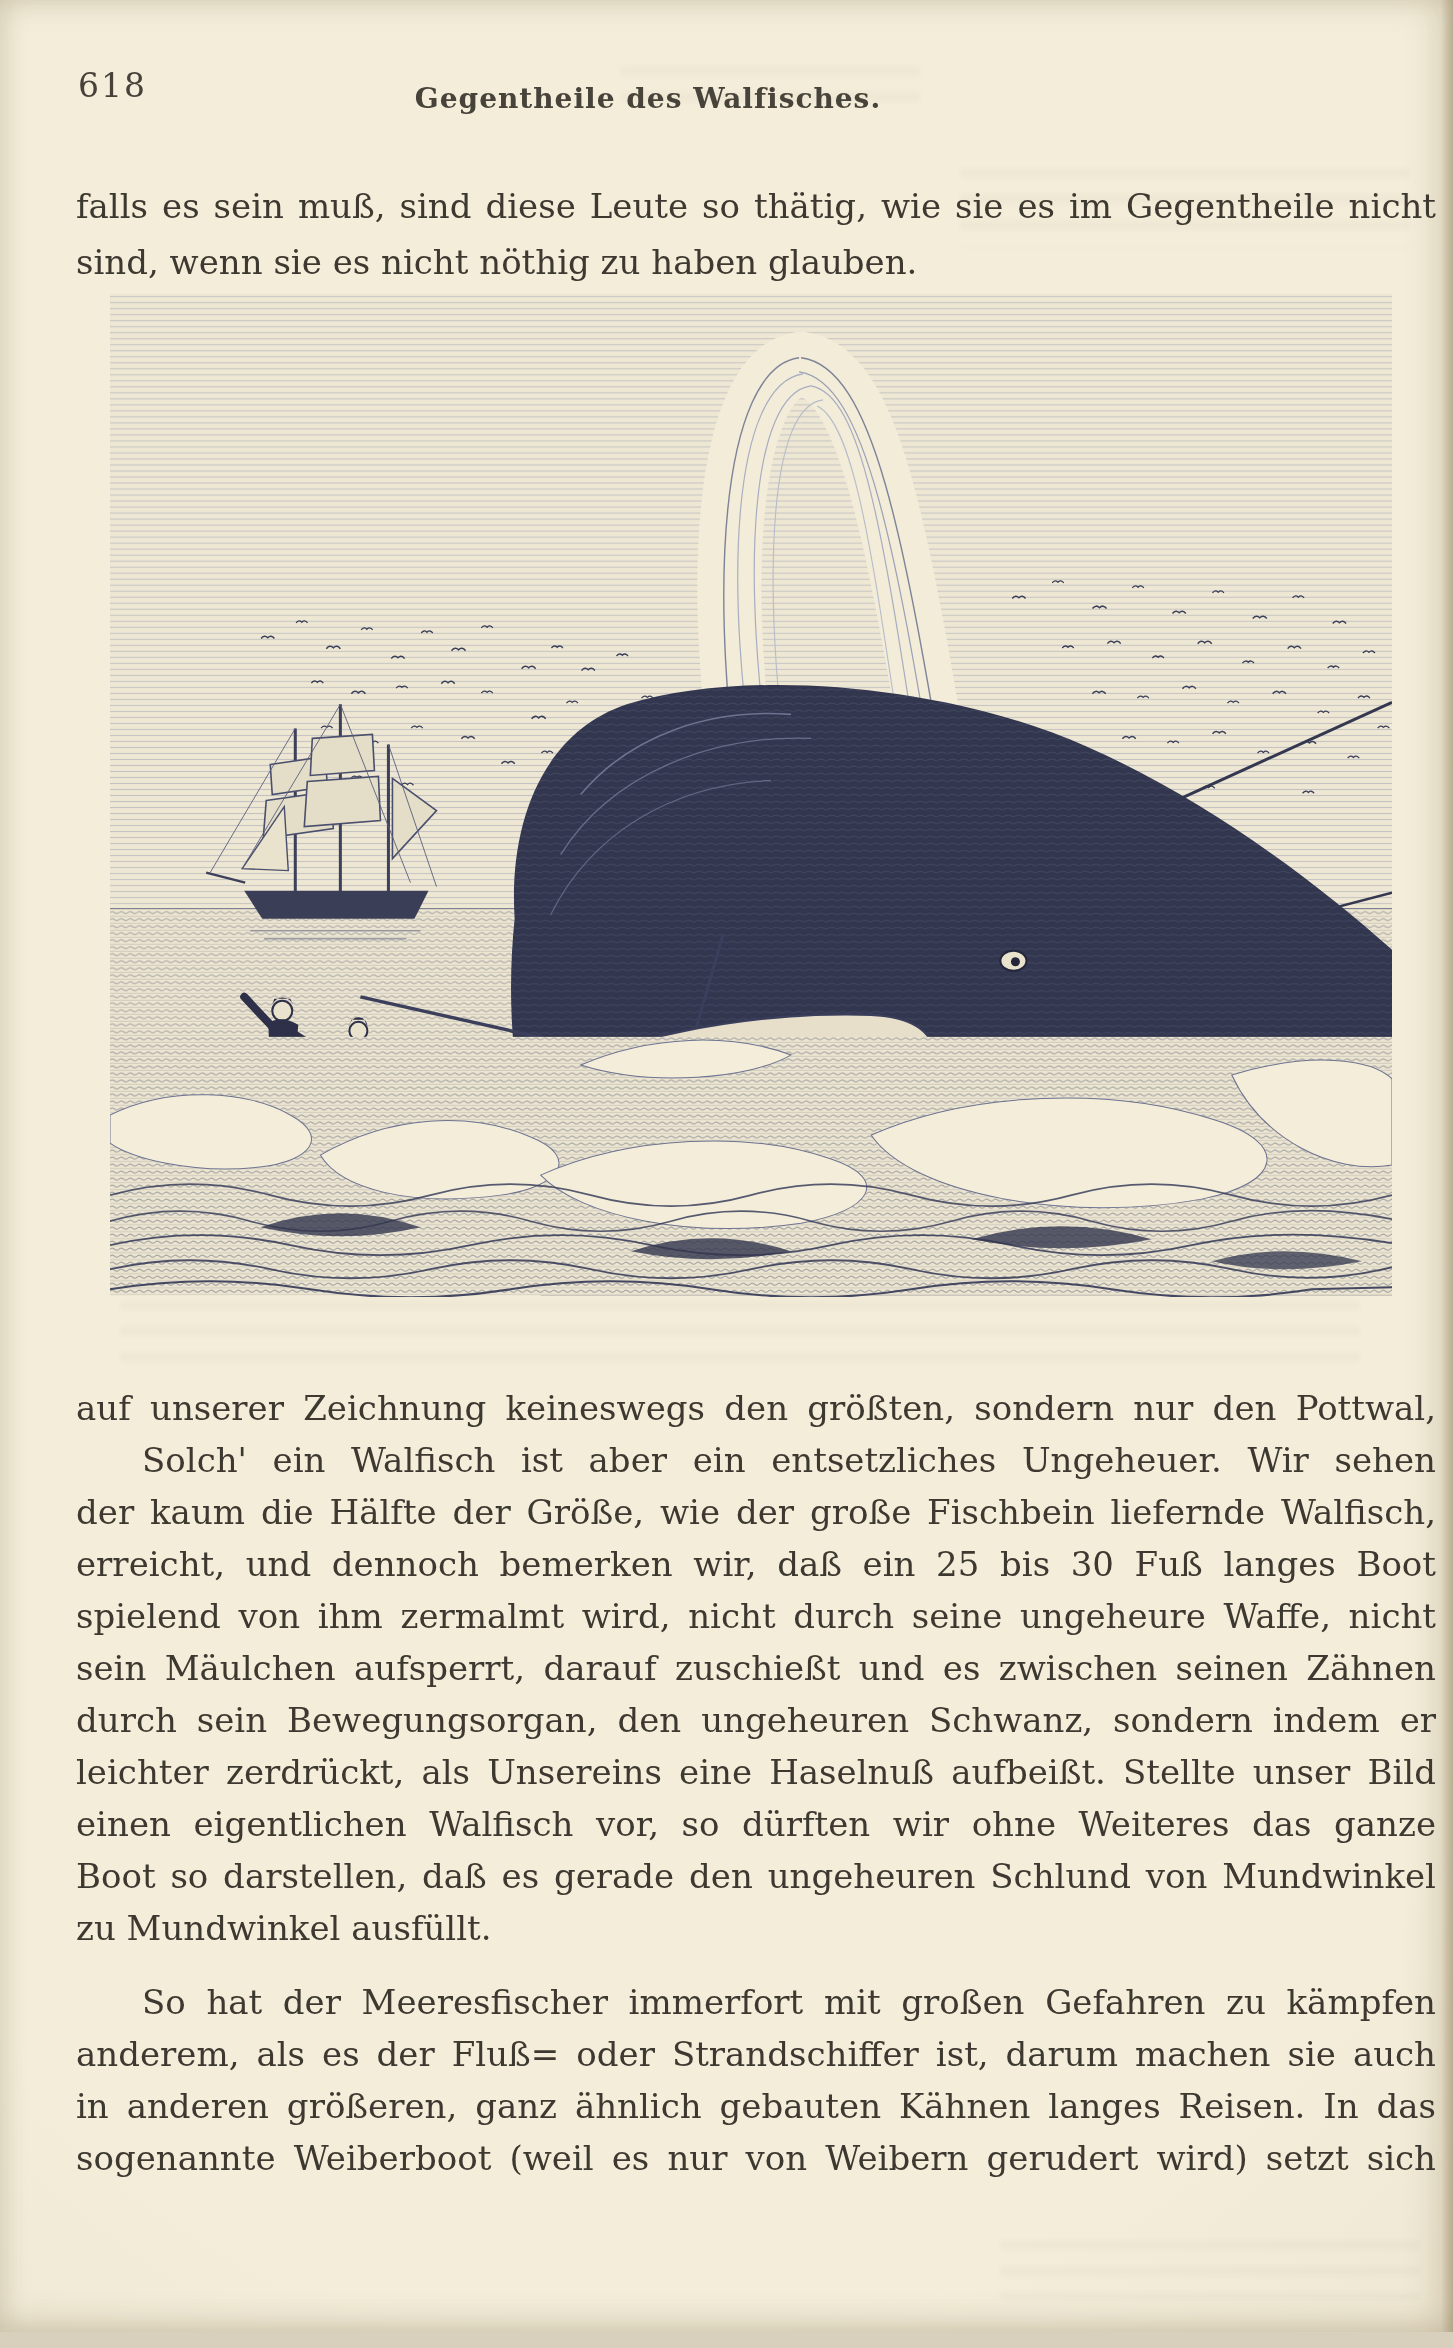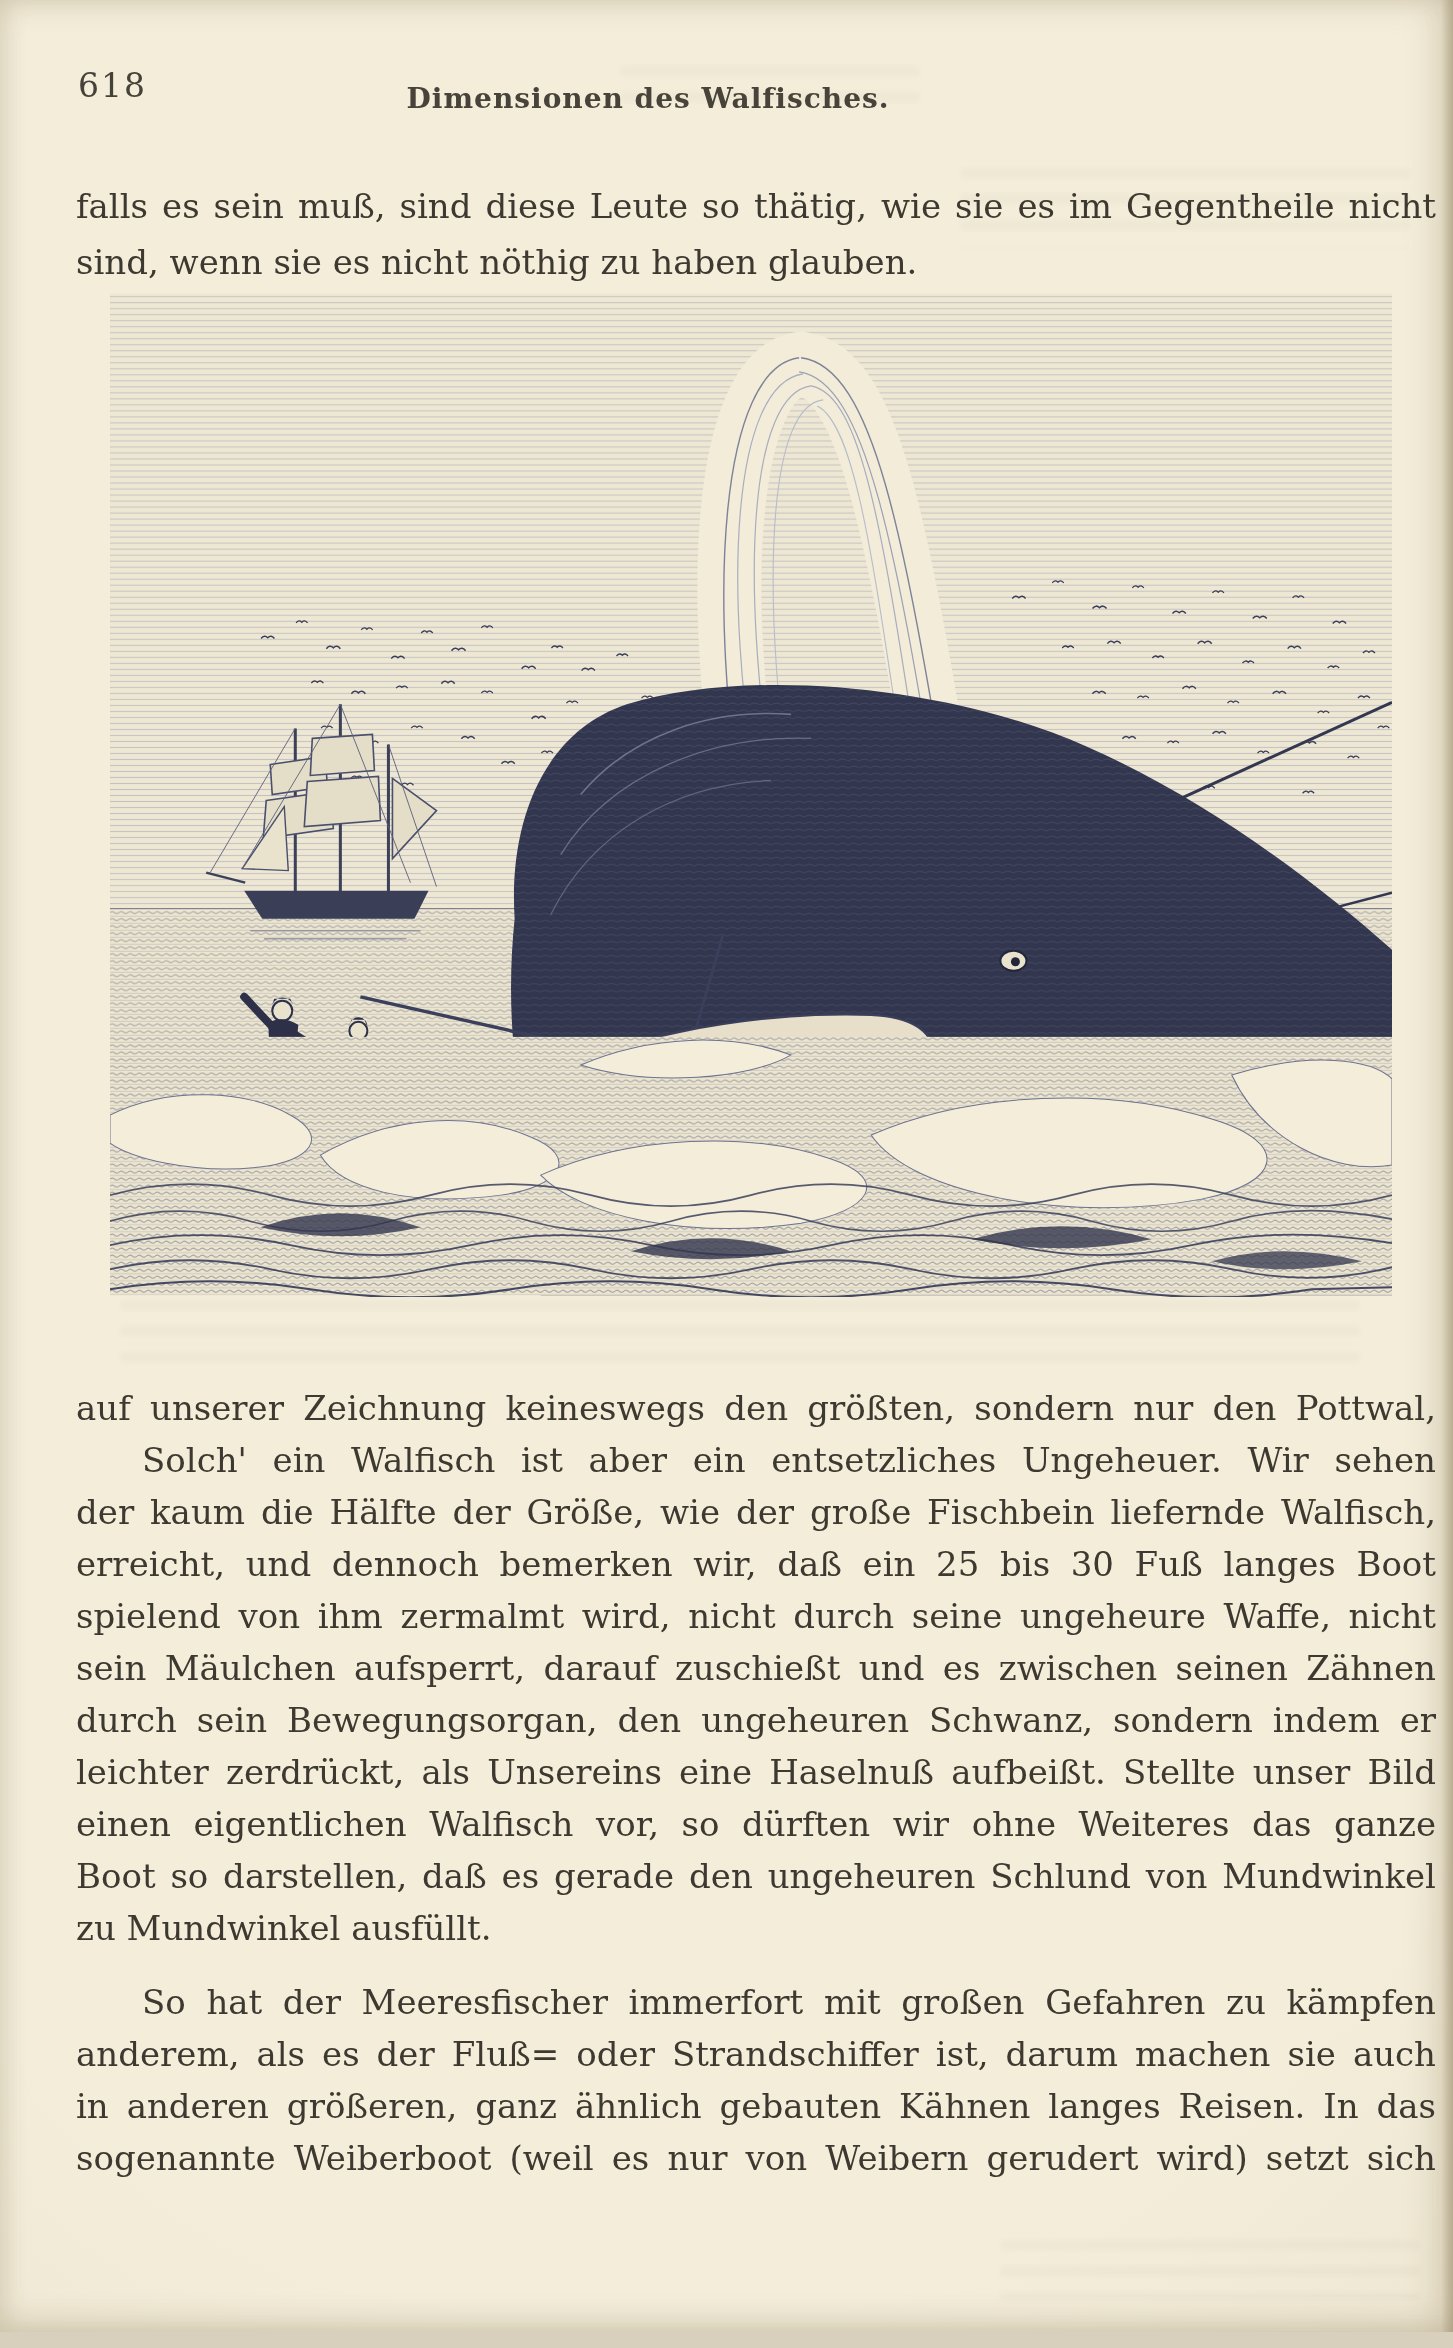--- a/index.html
+++ b/index.html
@@ -48,21 +48,21 @@
     background:linear-gradient(90deg, rgba(120,100,60,0), rgba(110,90,50,.28));
     pointer-events:none;
   }
 </style>
 </head>
 <body>
 
 <div class="page">
 
   <div class="pagenum">618</div>
-  <div class="runtitle">Dimensionen des Walfisches.</div>
+  <div class="runtitle">Gegentheile des Walfisches.</div>
 
   <div class="textblock tb0">
 
       <div class="line" data-variant="">falls es sein muß, sind diese Leute so thätig, wie sie es im Gegentheile nicht</div>
 
       <div class="line" data-variant="last">sind, wenn sie es nicht nöthig zu haben glauben.</div>
     </div>
 
   <svg class="illustration" viewBox="0 0 1280 1000" xmlns="http://www.w3.org/2000/svg">
     <defs>

